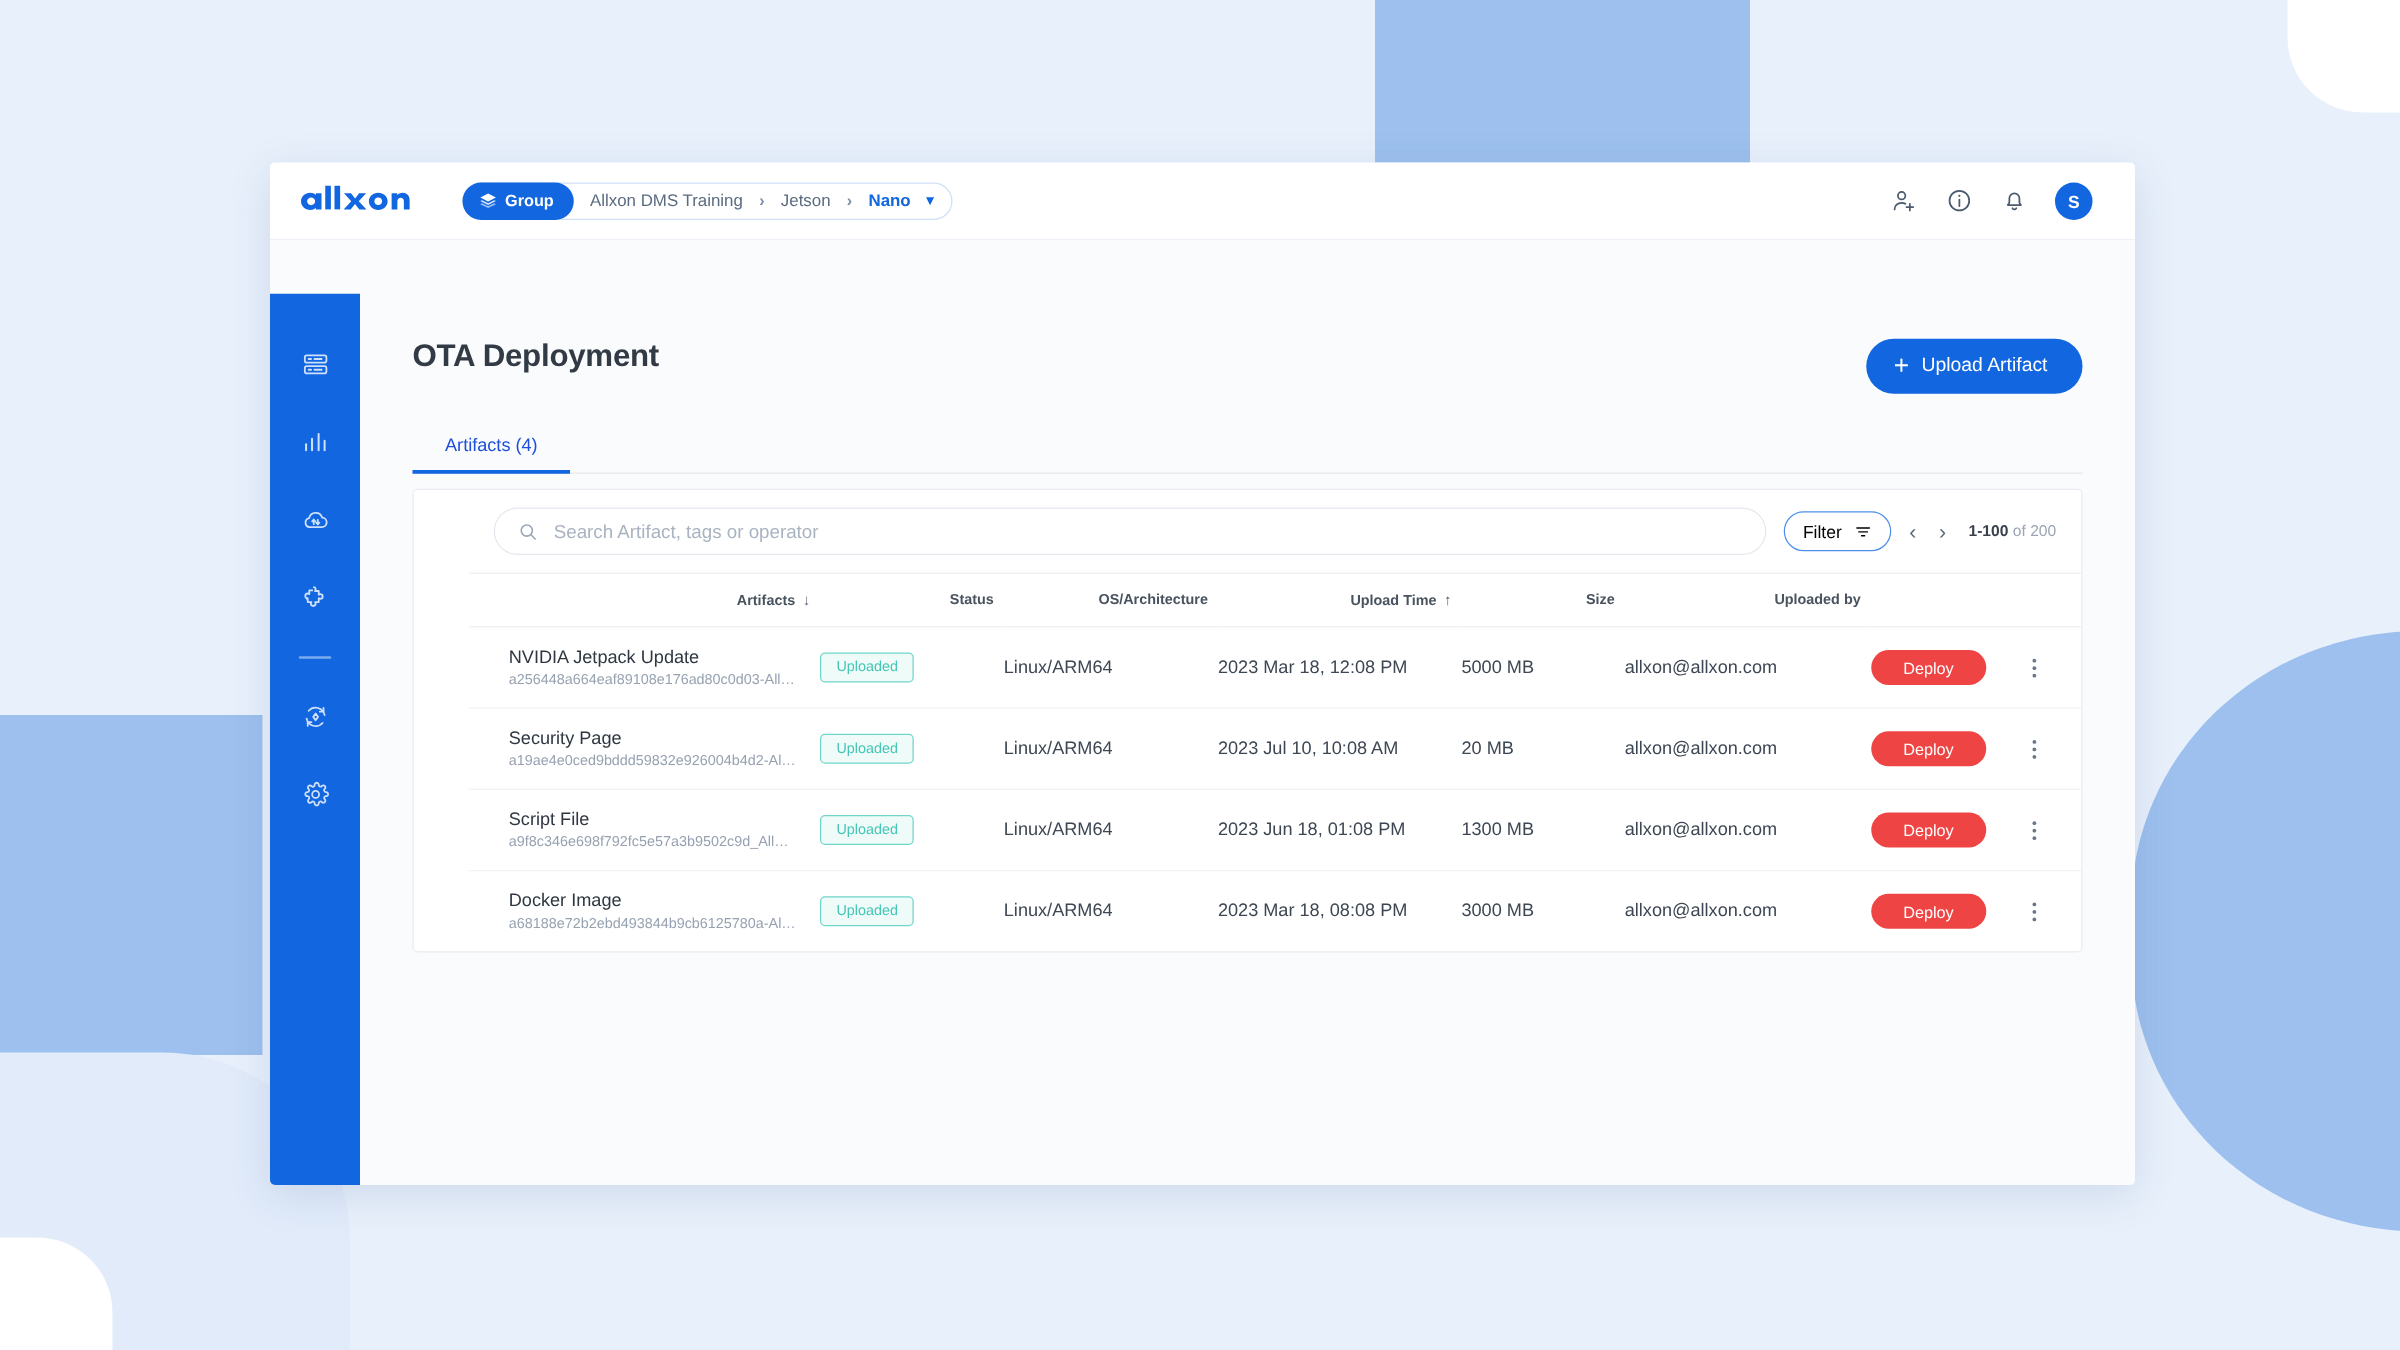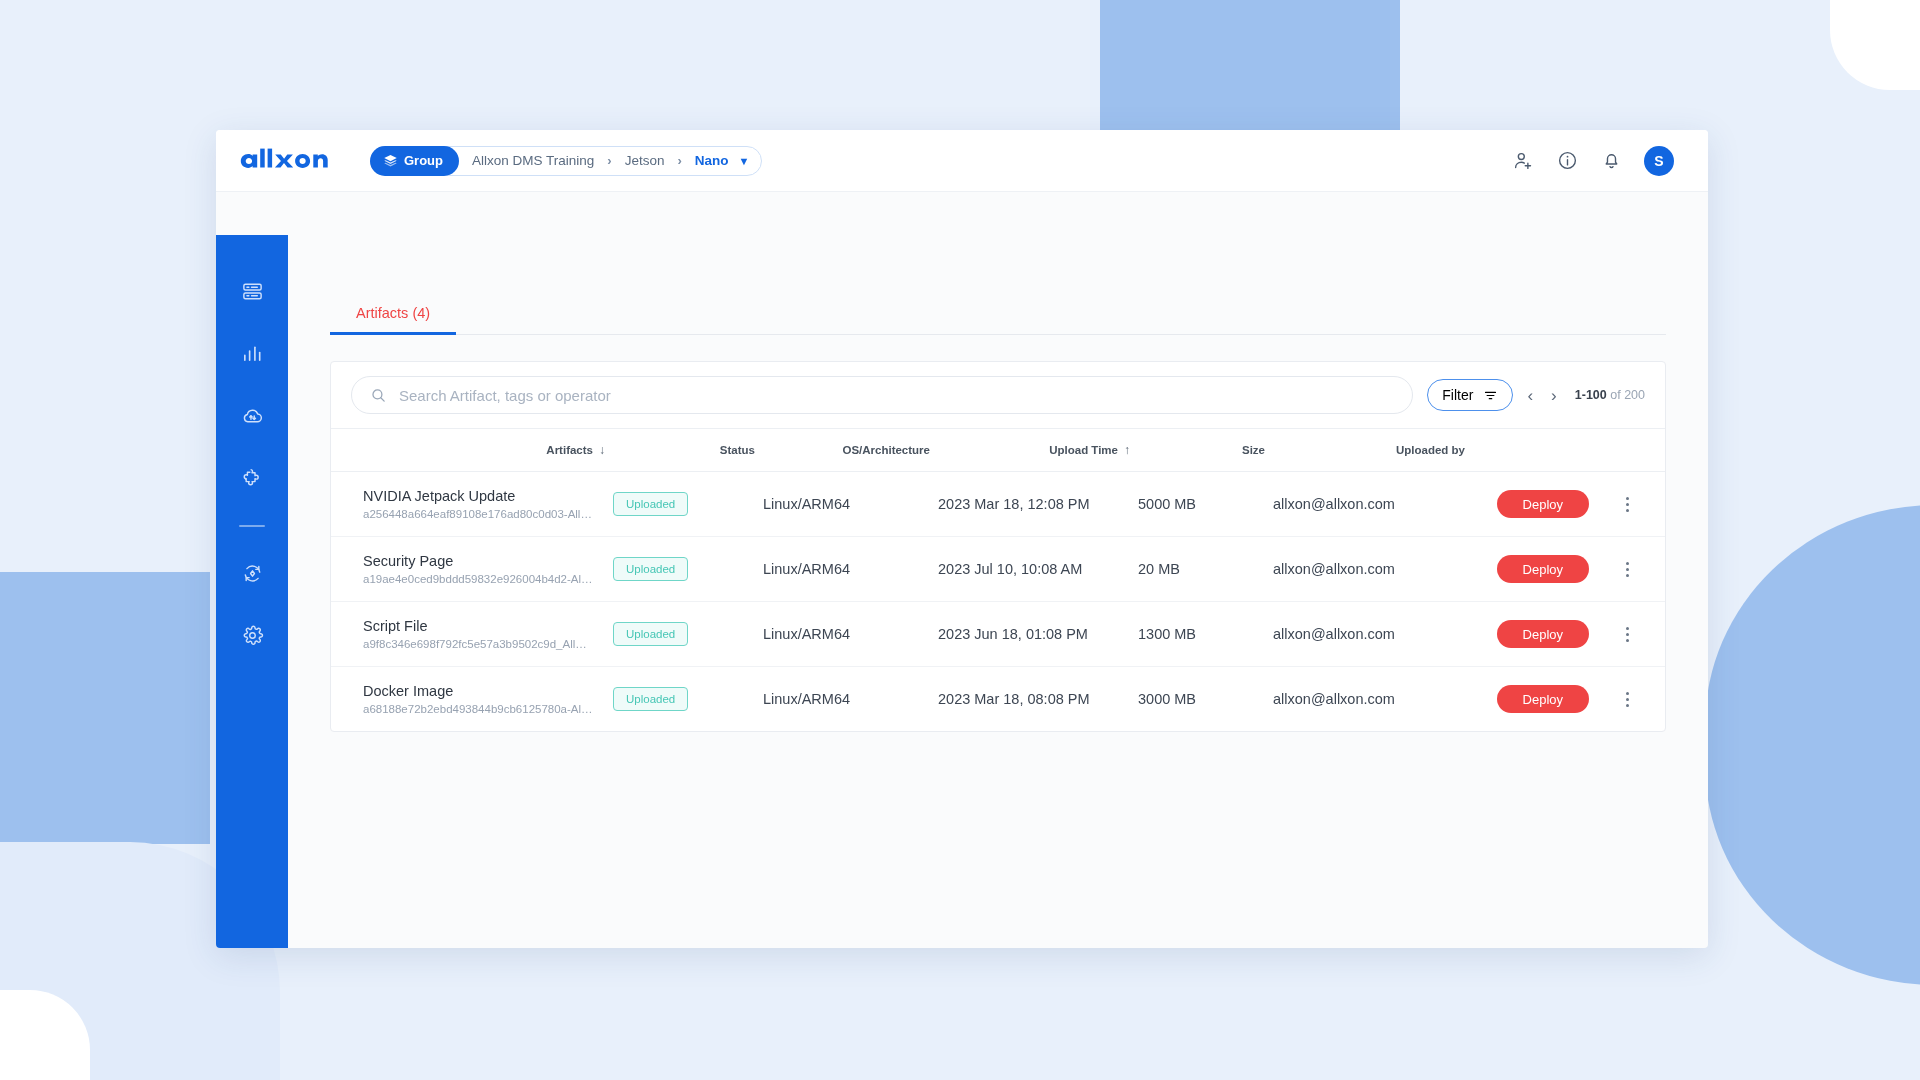--- a/index.html
+++ b/index.html
@@ -196,32 +196,33 @@
     width: 100%;
   }
   .tab {
     font-size: 14.5px;
     color: #6b7889;
     padding: 12px 26px 13px 26px;
     cursor: pointer;
     position: relative;
     white-space: nowrap;
   }
-  .tab.active { color: #ef4444; }
+  .tab.active { color: #1d4ed8; }
   .tab.active::after {
     content:""; position:absolute; left:0; right:0; bottom:-1px;
     height: 3px; background: #1266e0;
   }
 
   
   .card {
-    margin-top: 26px;
+    margin-top: 12px;
     background: #fff;
     border: 1px solid #e9ecf1;
     border-radius: 4px;
+    padding-left: 44px;
   }
   .toolbar {
     display:flex; align-items:center;
     padding: 14px 20px;
     border-bottom: 1px solid #eceff3;
     gap: 14px;
   }
   .search {
     flex: 1;
     display: flex; align-items: center; gap: 12px;
@@ -425,20 +426,27 @@
       <div class="sb-item">
         <svg width="23" height="23" viewBox="0 0 24 24" fill="none" stroke="currentColor" stroke-width="1.5" stroke-linejoin="round">
           <circle cx="12" cy="12" r="2.9"></circle>
           <path d="M19.2 14.3a1.4 1.4 0 0 0 .3 1.6l.1.1a1.7 1.7 0 1 1-2.4 2.4l-.1-.1a1.4 1.4 0 0 0-1.6-.3 1.4 1.4 0 0 0-.9 1.3v.2a1.7 1.7 0 1 1-3.4 0v-.1a1.4 1.4 0 0 0-.9-1.3 1.4 1.4 0 0 0-1.6.3l-.1.1a1.7 1.7 0 1 1-2.4-2.4l.1-.1a1.4 1.4 0 0 0 .3-1.6 1.4 1.4 0 0 0-1.3-.9h-.2a1.7 1.7 0 1 1 0-3.4h.1a1.4 1.4 0 0 0 1.3-.9 1.4 1.4 0 0 0-.3-1.6l-.1-.1a1.7 1.7 0 1 1 2.4-2.4l.1.1a1.4 1.4 0 0 0 1.6.3h.1a1.4 1.4 0 0 0 .9-1.3v-.2a1.7 1.7 0 1 1 3.4 0v.1a1.4 1.4 0 0 0 .9 1.3 1.4 1.4 0 0 0 1.6-.3l.1-.1a1.7 1.7 0 1 1 2.4 2.4l-.1.1a1.4 1.4 0 0 0-.3 1.6v.1a1.4 1.4 0 0 0 1.3.9h.2a1.7 1.7 0 1 1 0 3.4h-.1a1.4 1.4 0 0 0-1.3.9z"></path>
         </svg>
       </div>
     </div>
 
     <div class="content">
 
+      <div class="page-head">
+        <div class="page-title">OTA Deployment</div>
+        <button class="upload-btn">
+          <span class="plus">+</span>
+          <span>Upload Artifact</span>
+        </button>
+      </div>
 
       <div class="tabs">
         <div class="tab active">Artifacts (4)</div>
       </div>
 
       <div class="card">
 
         <div class="toolbar">
           <div class="search">
             <svg width="17" height="17" viewBox="0 0 24 24" fill="none" stroke="currentColor" stroke-width="1.8" stroke-linecap="round">

